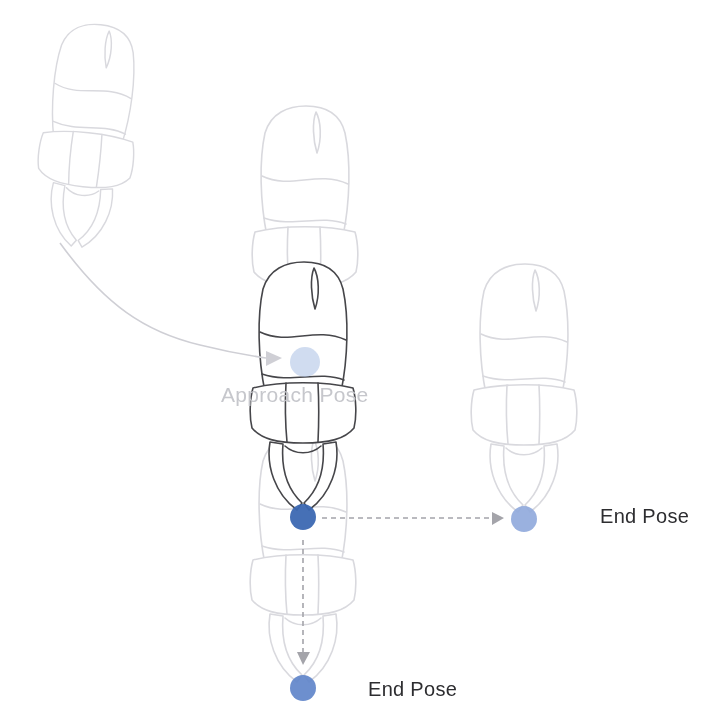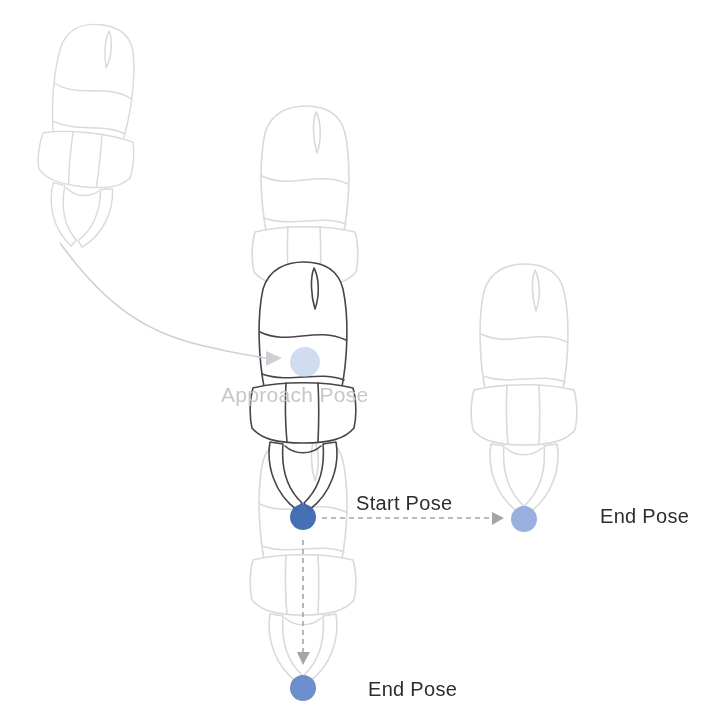--- a/index.html
+++ b/index.html
@@ -88,17 +88,16 @@
     <line x1="303" y1="540" x2="303" y2="652" stroke-width="1.6" stroke-dasharray="5 4" stroke="#a4a4aa"></line>
     <polygon points="297,652 310,652 303,665" fill="#a4a4aa"></polygon>
 
     <circle cx="305" cy="362" r="15" fill-opacity="0.55" fill="#a9c0e4"></circle>
     <circle cx="303" cy="517" r="13" fill-opacity="0.95" fill="#3c68b2"></circle>
     <circle cx="524" cy="519" r="13" fill-opacity="0.9" fill="#8fa9dc"></circle>
     <circle cx="303" cy="688" r="13" fill-opacity="0.9" fill="#5d83c9"></circle>
   </svg>
 
   <div class="label label-ghost" id="approach-label">Approach Pose</div>
-  <div class="label label-dark" id="start-label">Start Pose</div>
   <div class="label label-dark" id="end-right-label">End Pose</div>
   <div class="label label-dark" id="end-bottom-label">End Pose</div>
 
 </div>
 
 </body></html>

